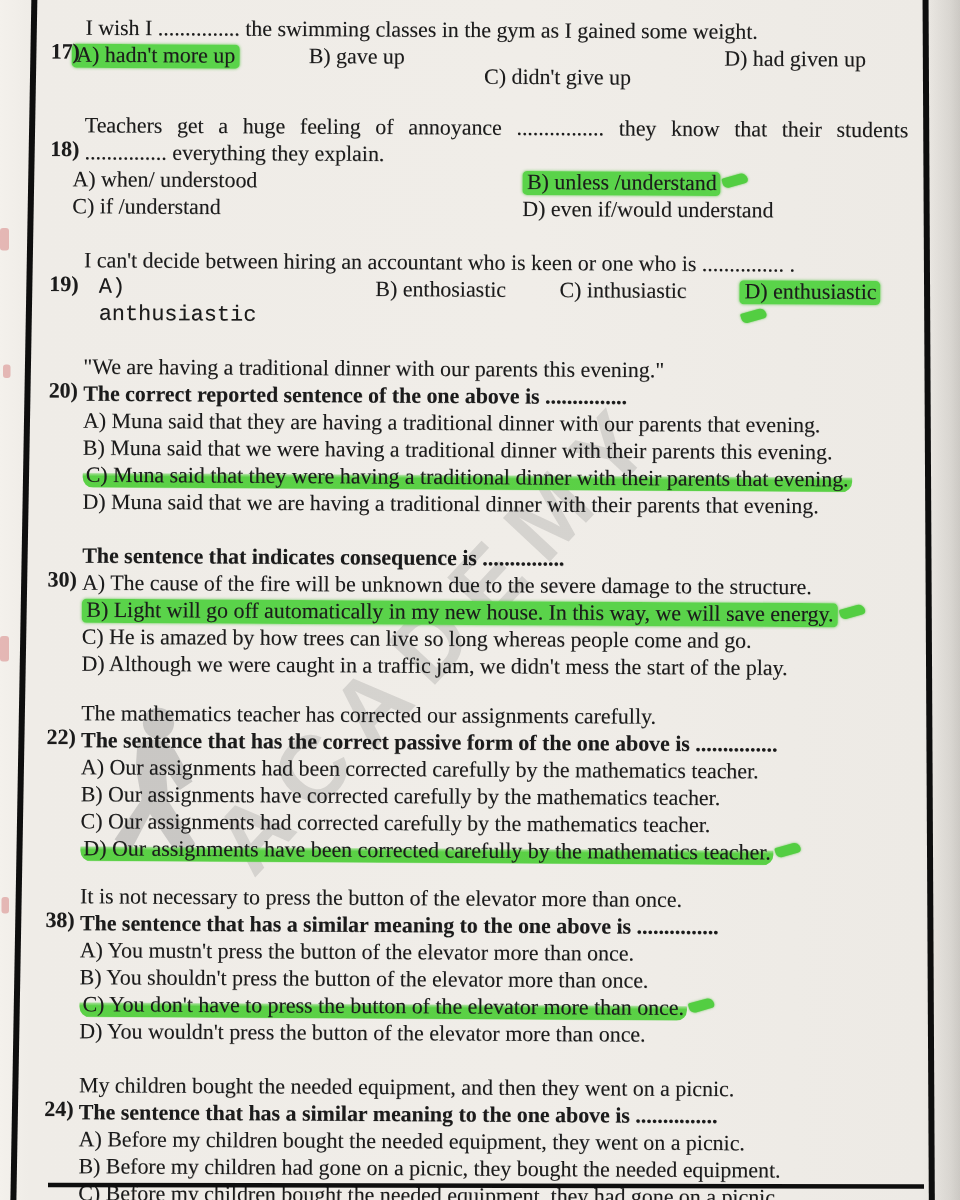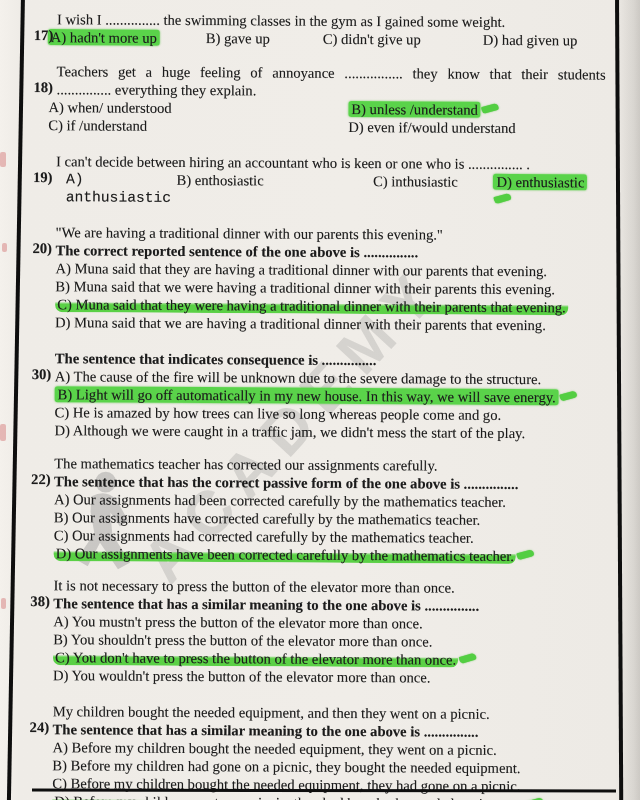--- a/index.html
+++ b/index.html
@@ -32,24 +32,24 @@
     background:linear-gradient(to bottom,rgba(90,211,74,0) 36%,rgba(78,206,56,0.55) 42%,rgba(78,206,56,0.92) 52%,rgba(78,206,56,0.92) 96%,rgba(90,211,74,0.35) 100%);
     border-radius:7px;padding:0 2px;
   }
   .flick{
     display:inline-block;width:17px;height:7px;background:#53ce42;
     border-radius:2px 8px 5px 7px;transform:rotate(-16deg) translateY(-3px);
     margin-left:2px;vertical-align:middle;box-shadow:0 0 1.5px rgba(70,190,50,0.8);
   }
   
   .q17-row{display:flex;margin-left:-9px;}
-  .q17-row .o1{width:158px;} .q17-row .o2{width:117px;} .q17-row .o3{width:160px;}
+  .q17-row .o1{width:158px;} .q17-row .o2{width:117px;} .q17-row .o3{width:160px;margin-top:13px;}
   .q18-grid{display:grid;grid-template-columns:300px 1fr;margin-left:-8px;}
   .q19-row{display:flex;margin-left:10px;}
-  .q19-row .o1{width:112px;font-family:Liberation Mono, monospace;} .q19-row .o2{width:163px;} .q19-row .o3{width:158px;text-align:center;}
+  .q19-row .o1{width:112px;font-family:Liberation Mono, monospace;} .q19-row .o2{width:163px;text-align:right;} .q19-row .o3{width:158px;text-align:center;}
   
   .wm-text{
     position:absolute;left:128px;top:548px;z-index:1;
     transform:rotate(-47deg);transform-origin:0 0;
     font-family:"Liberation Sans","DejaVu Sans",sans-serif;
     font-size:62px;font-weight:700;letter-spacing:13px;
     color:rgba(118,118,118,0.22);white-space:nowrap;
   }
   .wm-logo{position:absolute;left:52px;top:468px;z-index:1;opacity:0.38;}
   .scan-mark{position:absolute;background:rgba(213,126,126,0.5);border-radius:2px;z-index:1;}

